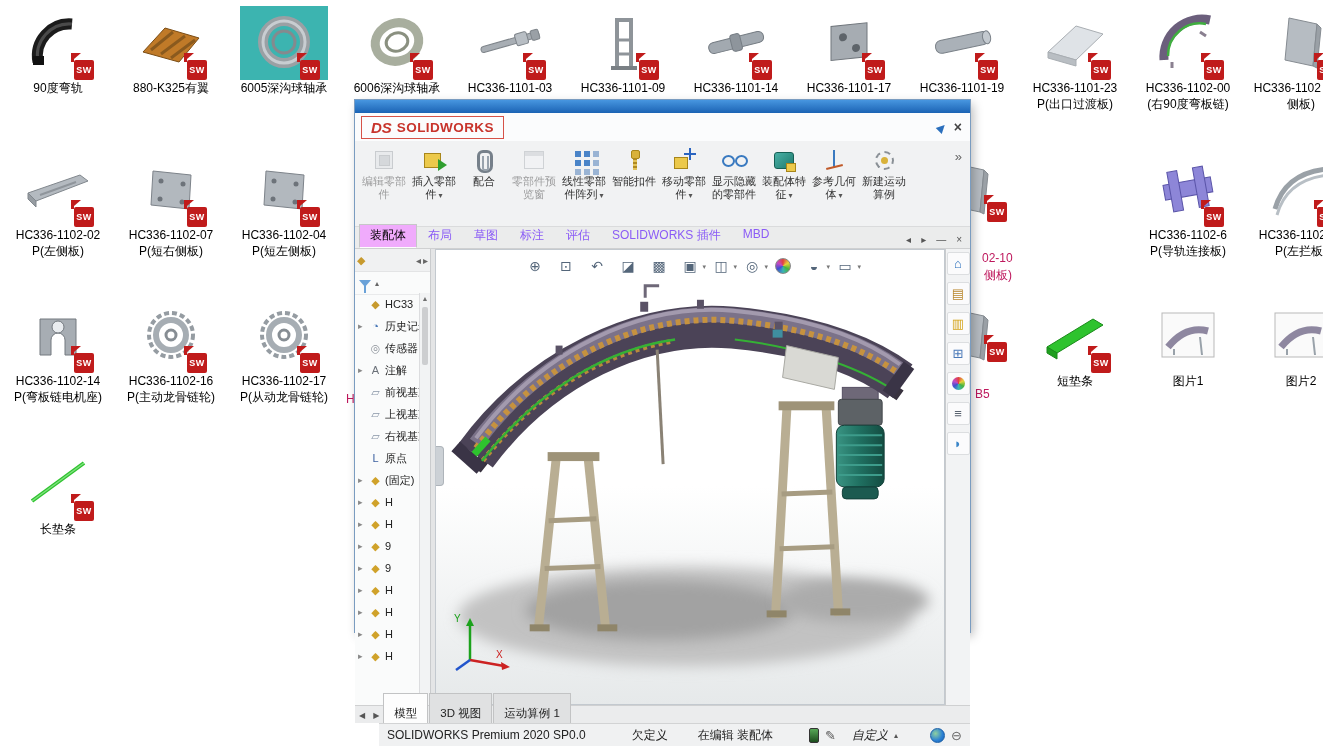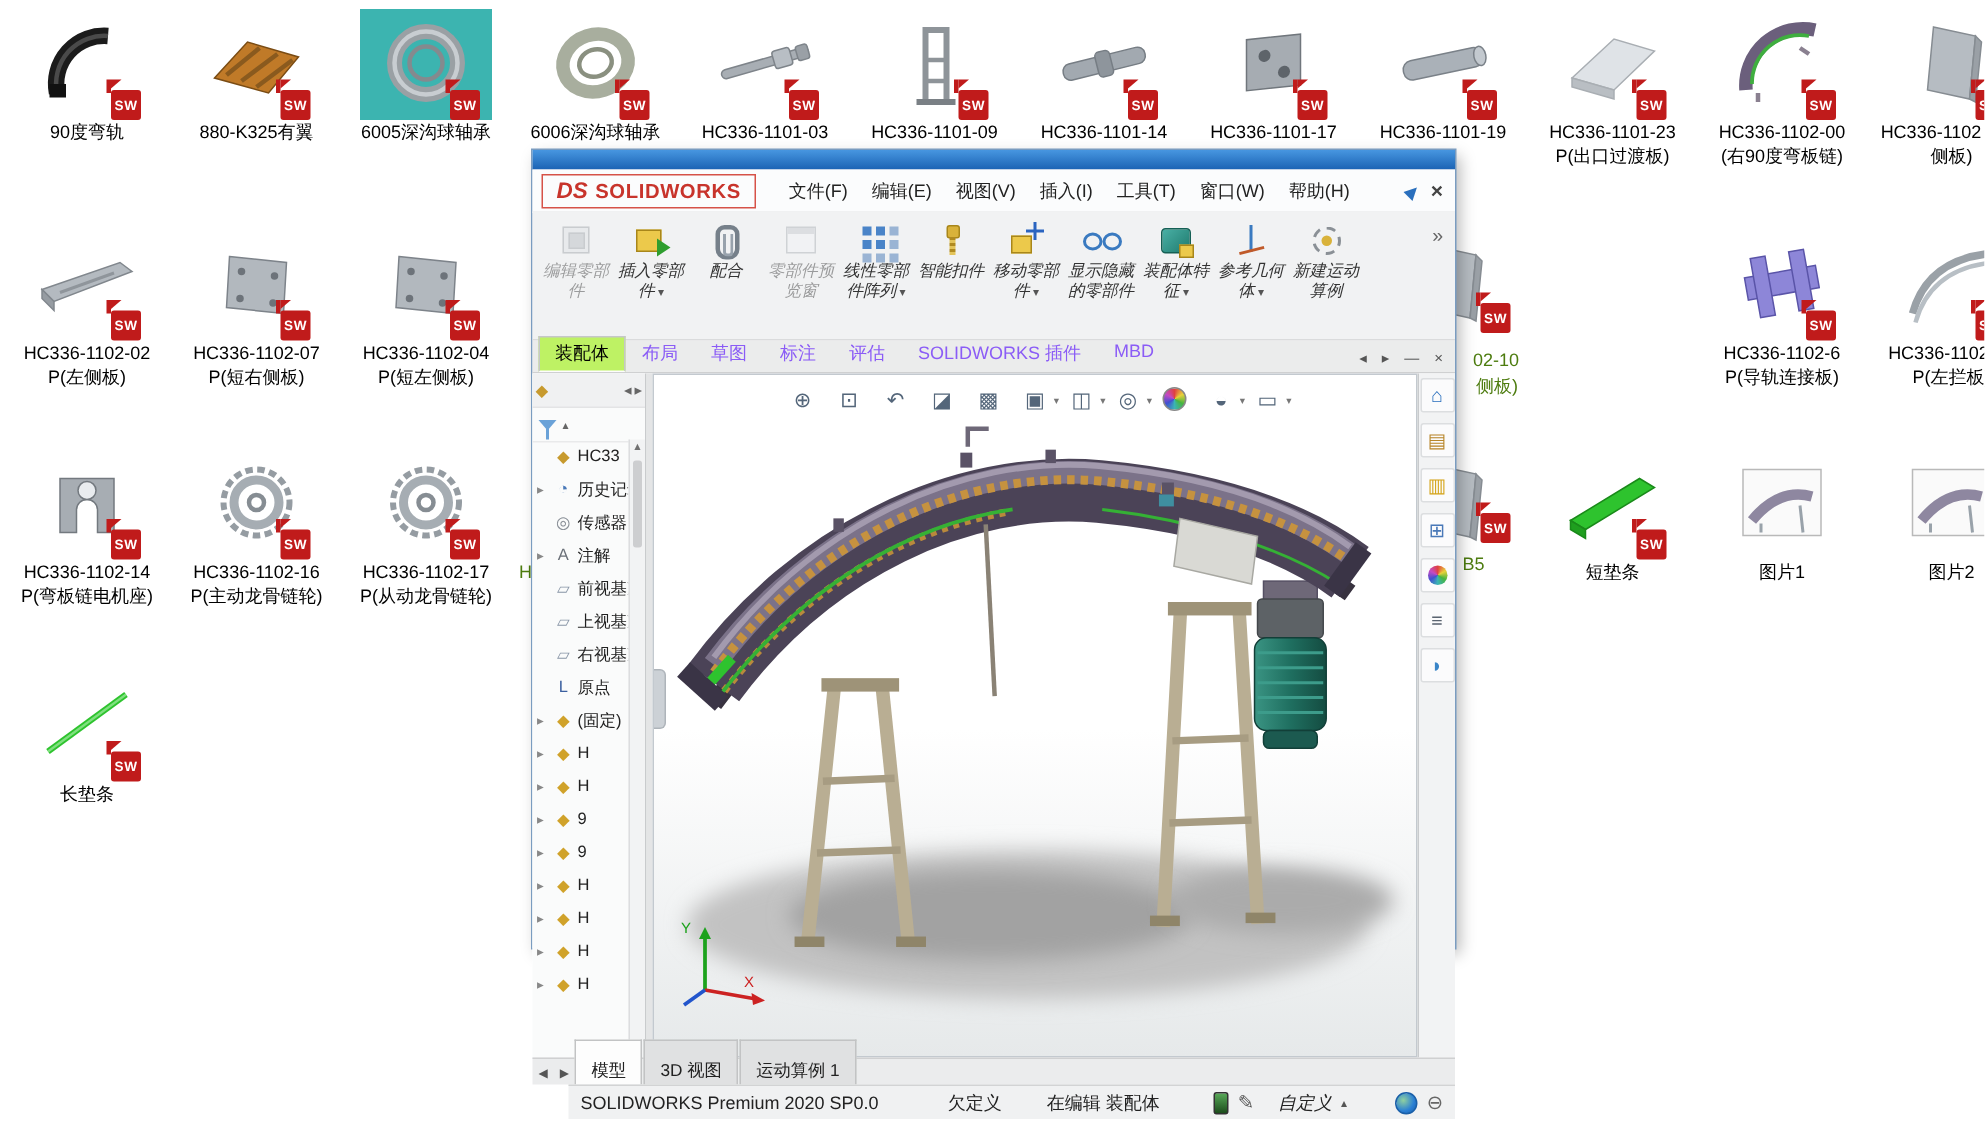--- a/index.html
+++ b/index.html
@@ -13,40 +13,40 @@
   .thumb{width:64px;height:64px;margin-top:4px;}
   .dlabel{margin-top:1px;font-size:12px;line-height:1.3;color:#000;padding:0 2px;word-break:break-word;white-space:pre-line;}
   .sw-badge{position:absolute;right:8px;bottom:0;width:20px;height:20px;background:#c01b1b;color:#fff;
     font-size:9px;font-weight:bold;display:none;align-items:center;justify-content:center;border-radius:2px;letter-spacing:.5px;}
   .sw-badge::before{content:"";position:absolute;left:-3px;top:-7px;width:3px;height:9px;background:#c01b1b;}
   .sw-badge::after{content:"";position:absolute;left:0;top:-7px;border-left:7px solid #c01b1b;border-bottom:6px solid transparent;}
   .has-sw .sw-badge{display:flex;}
   .partial{position:absolute;overflow:hidden;z-index:1;}
   .partial .thumb{margin-left:-34px;margin-top:0;}
   .partial .sw-badge{right:5px;bottom:2px;}
-  .dfrag{position:absolute;font-size:12px;color:#4d7c0f;white-space:nowrap;z-index:1;}
+  .dfrag{position:absolute;font-size:12px;color:#be185d;white-space:nowrap;z-index:1;margin-top:18px;}
 
   
   .sw-window{position:absolute;left:355px;top:100px;width:615px;height:532px;background:#f2f3f4;z-index:10;
     box-shadow:0 0 0 1px #7a9cc0,3px 4px 10px rgba(0,0,0,.28);font-size:12px;}
   .titlebar{position:absolute;left:0;top:0;right:0;height:13px;background:linear-gradient(#4796e0,#1b63b4);}
   .menubar{position:absolute;left:0;top:13px;right:0;height:28px;background:#fbfcfd;border-bottom:1px solid #e2e3e4;display:flex;align-items:center;}
   .logo{display:flex;align-items:center;gap:5px;border:1px solid #d65248;padding:2px 9px;margin-left:6px;}
   .logo-ds{color:#c8342c;font-weight:bold;font-style:italic;font-size:15px;}
   .logo-name{color:#c8342c;font-weight:bold;font-size:13.5px;letter-spacing:.4px;}
   .menus{display:flex;margin-left:14px;}
   .menu-item{padding:3px 8px;color:#222;font-size:12px;}
   .menubar-right{margin-left:auto;display:flex;align-items:center;gap:8px;padding-right:8px;}
   .pin-icon{color:#2a6fbd;font-size:11px;transform:rotate(-45deg);}
   .menu-close{color:#444;font-size:14px;font-weight:bold;}
 
   .commandbar{position:absolute;left:0;top:41px;right:0;height:86px;background:#f1f2f3;border-bottom:1px solid #dadbdc;display:flex;align-items:flex-start;padding:4px 2px 0 4px;box-sizing:border-box;}
   .cmbtn{width:50px;text-align:center;font-size:11px;color:#333;line-height:1.15;padding-top:2px;}
   .cmbtn.disabled{opacity:.45;}
-  .cmbtn .cmlabel{padding:0 1px;font-style:italic;}
+  .cmbtn .cmlabel{padding:0 1px;}
   .cmbtn.dropdown .cmlabel::after{content:" ▾";font-size:8px;color:#555;}
   .cmi{width:26px;height:26px;margin:0 auto 2px;position:relative;}
   .cm-edit::before{content:"";position:absolute;inset:4px;background:#dfe2e5;border:1px solid #9aa0a5;}
   .cm-edit::after{content:"";position:absolute;left:8px;top:8px;width:9px;height:9px;background:#b5bac0;border:1px solid #9aa0a5;}
   .cm-insert::before{content:"";position:absolute;left:3px;top:6px;width:15px;height:13px;background:#ecc94b;border:1px solid #a8861a;}
   .cm-insert::after{content:"";position:absolute;right:0;bottom:2px;border-left:9px solid #2f9e2f;border-top:6px solid transparent;border-bottom:6px solid transparent;}
   .cm-mate::before{content:"";position:absolute;left:6px;top:3px;width:10px;height:17px;border:3px solid #76808a;border-radius:6px 6px 7px 7px;}
   .cm-mate::after{content:"";position:absolute;left:11px;top:9px;width:3px;height:13px;border:2px solid #98a2ac;border-top:none;border-radius:0 0 3px 3px;}
   .cm-preview::before{content:"";position:absolute;inset:4px 3px;background:#f2f4f6;border:1px solid #a8adb2;}
   .cm-preview::after{content:"";position:absolute;left:4px;top:5px;right:4px;height:4px;background:#c3c8cd;}
@@ -62,21 +62,21 @@
   .cm-asmfeat::before{content:"";position:absolute;left:3px;top:5px;width:18px;height:15px;border-radius:3px;background:linear-gradient(135deg,#49b0a5,#1f7a6e);border:1px solid #156055;}
   .cm-asmfeat::after{content:"";position:absolute;right:1px;bottom:1px;width:8px;height:7px;background:#ecc94b;border:1px solid #a8861a;}
   .cm-refgeo::before{content:"";position:absolute;left:12px;top:3px;width:2px;height:18px;background:#3a7ac0;}
   .cm-refgeo::after{content:"";position:absolute;left:5px;top:19px;width:17px;height:2px;background:#c05a2a;transform:rotate(-14deg);}
   .cm-motion::before{content:"";position:absolute;left:4px;top:4px;width:15px;height:15px;border:2px dashed #8a9096;border-radius:50%;}
   .cm-motion::after{content:"";position:absolute;left:10px;top:10px;width:7px;height:7px;background:#d9b23a;border-radius:50%;}
   .cm-overflow{margin-left:auto;color:#666;font-size:13px;padding:4px 6px 0 0;}
 
   .ribbontabs{position:absolute;left:0;top:127px;right:0;height:22px;background:#ebecec;border-bottom:1px solid #cfd0d1;display:flex;align-items:flex-end;padding-left:4px;box-sizing:border-box;}
   .rtab{padding:2px 10px 3px;font-size:12px;color:#8b5cf6;border:1px solid transparent;white-space:nowrap;}
-  .rtab.active{background:#bef264;border-color:#c6c7c8;border-bottom-color:#fdfdfd;color:#000;}
+  .rtab.active{background:#f0abfc;border-color:#c6c7c8;border-bottom-color:#fdfdfd;color:#000;}
   .ribbon-right{margin-left:auto;display:flex;align-items:center;gap:10px;padding:0 8px 3px 0;color:#555;}
   .ribbon-right span{font-size:10px;}
 
   .content{position:absolute;left:0;top:149px;right:0;height:456px;background:#fff;}
   .fm-panel{position:absolute;left:0;top:0;width:76px;height:100%;background:#fafbfb;border-right:1px solid #c9cbcd;box-sizing:border-box;}
   .fm-tabsrow{height:22px;display:flex;align-items:center;gap:3px;padding:0 2px;border-bottom:1px solid #e3e4e5;background:#f0f1f2;}
   .fm-tab-ico{color:#c79a2e;font-size:11px;}
   .fm-arrows{margin-left:auto;display:flex;gap:2px;color:#666;font-size:10px;}
   .fm-filterrow{height:22px;display:flex;align-items:center;gap:4px;padding:0 4px;border-bottom:1px solid #e9eaeb;}
   .funnel{width:0;height:0;border-left:6px solid transparent;border-right:6px solid transparent;border-top:7px solid #6aa2d8;position:relative;}
@@ -520,36 +520,20 @@
     </div>
 
   <div class="sw-window">
     <div class="titlebar"></div>
 
     <div class="menubar">
       <div class="logo">
         <span class="logo-ds">DS</span>
         <span class="logo-name">SOLIDWORKS</span>
       </div>
-      <div class="menus">
-
-          <span class="menu-item">文件(F)</span>
-
-          <span class="menu-item">编辑(E)</span>
-
-          <span class="menu-item">视图(V)</span>
-
-          <span class="menu-item">插入(I)</span>
-
-          <span class="menu-item">工具(T)</span>
-
-          <span class="menu-item">窗口(W)</span>
-
-          <span class="menu-item">帮助(H)</span>
-        </div>
       <div class="menubar-right">
         <span class="pin-icon">▶</span>
         <span class="menu-close">×</span>
       </div>
     </div>
 
     <div class="commandbar">
 
         <div class="cmbtn disabled">
           <div class="cmi cm-edit"></div>

